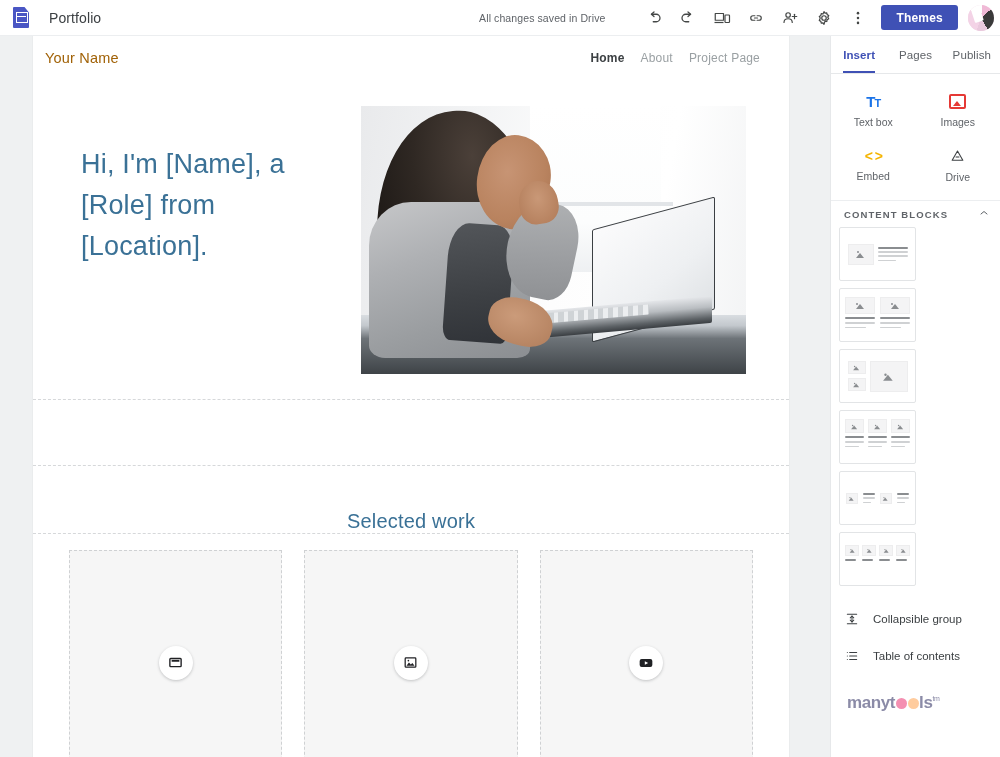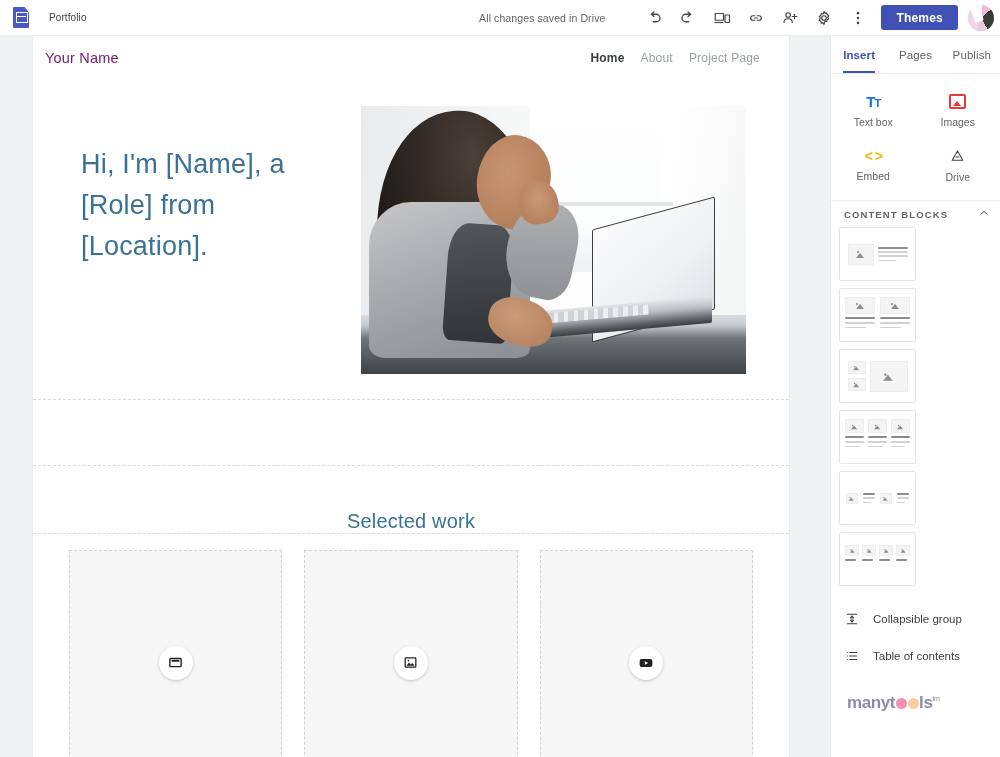--- a/index.html
+++ b/index.html
@@ -26,21 +26,21 @@
   }
   .sites-logo::before {
     content: ""; position: absolute; left: 3px; top: 5px;
     width: 10px; height: 9px; border: 1.4px solid #fff; background: transparent;
   }
   .sites-logo::after {
     content: ""; position: absolute; left: 3px; top: 8.5px;
     width: 10px; height: 1.4px; background: #fff;
   }
   .doc-title {
-    font-size: 10px; color: #3c4043; margin-left: 13px; letter-spacing: .1px;
+    font-size: 14px; color: #3c4043; margin-left: 13px; letter-spacing: .1px;
   }
   .topbar-right {
     margin-left: auto; display: flex; align-items: center; height: 36px; padding-right: 6px;
   }
   .save-status { font-size: 10.5px; color: #5f6368; margin-right: 32px; letter-spacing: .1px; }
   .tb-icon {
     width: 34px; height: 34px; display: flex; align-items: center; justify-content: center;
     border-radius: 50%; cursor: pointer; color: #444746;
   }
   .tb-icon svg { display: block; }
@@ -66,21 +66,21 @@
     background: #eff1f2; overflow: hidden;
   }
   .page {
     position: absolute; left: 33px; top: 0; width: 756px; min-height: 721px;
     background: #fff; box-shadow: 0 0 0 1px rgba(0,0,0,.02);
   }
   .site-header {
     height: 44px; display: flex; align-items: center; padding: 0 14px 0 12px;
     position: relative;
   }
-  .site-name { font-size: 14.5px; color: #701a75; letter-spacing: .2px; }
+  .site-name { font-size: 14.5px; color: #a16207; letter-spacing: .2px; }
   .site-nav { margin-left: auto; display: flex; align-items: center; gap: 16px; padding-right: 15px; }
   .nav-item { font-size: 12px; color: #9aa0a3; letter-spacing: .2px; cursor: pointer; }
   .nav-item.active { color: #3c4043; font-weight: bold; }
 
   .section { position: relative; border-bottom: 1px dashed #d6d8da; }
   .hero { height: 320px; padding: 0; position: relative; }
   .hero-title {
     position: absolute; left: 48px; top: 64px; width: 265px;
     font-size: 27px; line-height: 41px; color: #3a7196; font-weight: 300;
     letter-spacing: .2px;

